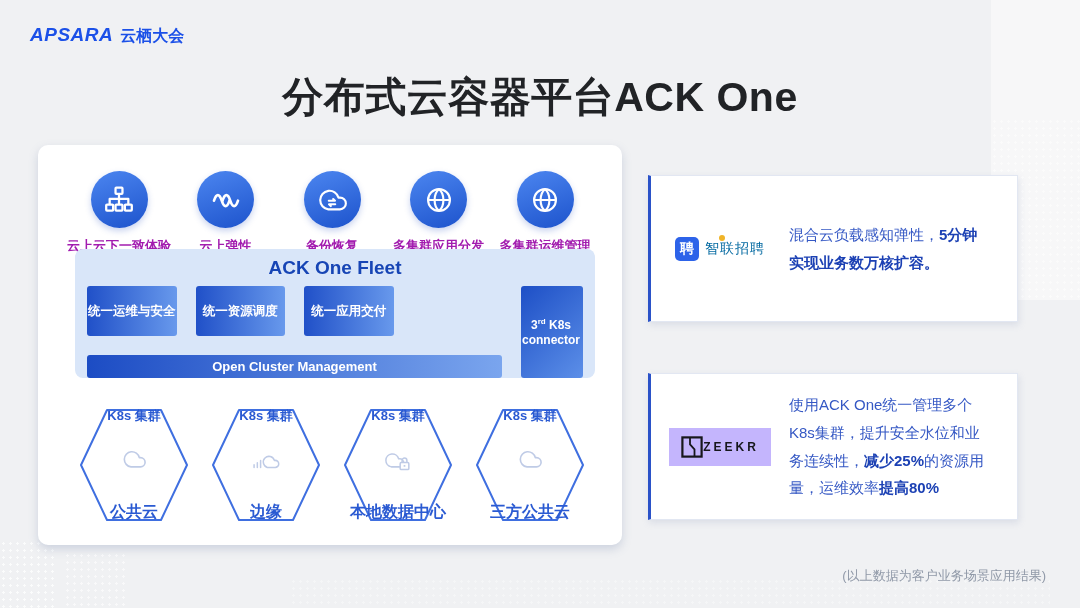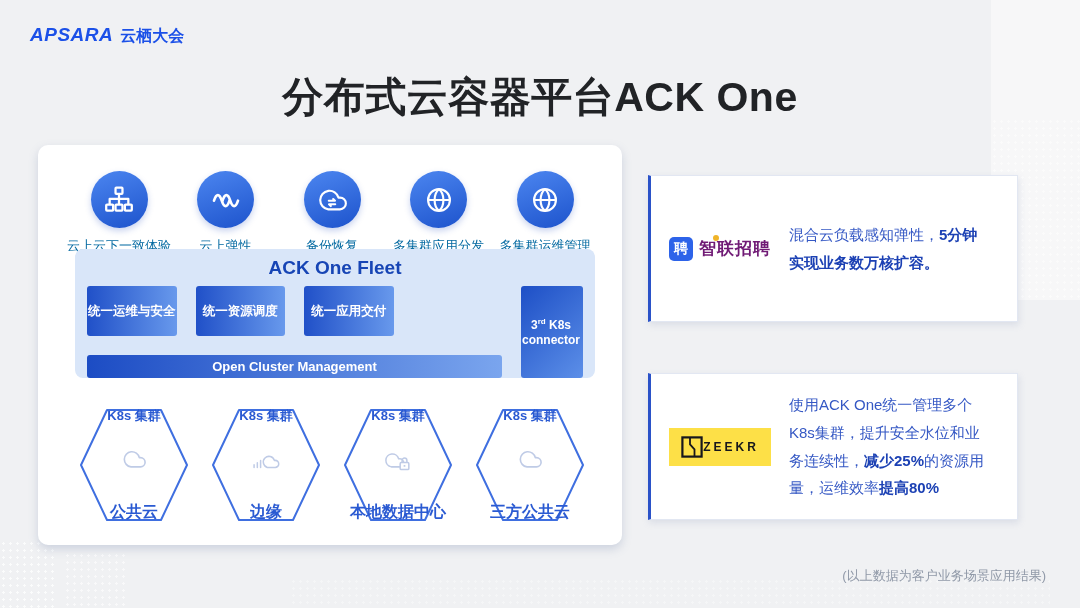--- a/index.html
+++ b/index.html
@@ -16,21 +16,21 @@
   .logo-event { font-size:16px; font-weight:800; color:#1b50e8; }
   .page-title { position:absolute; left:0; top:70px; width:100%; text-align:center; font-size:41px; font-weight:800; color:#212326; letter-spacing:.5px; }
 
   
   .main-card { position:absolute; left:38px; top:145px; width:584px; height:400px; background:#fff; border-radius:10px; box-shadow:0 4px 10px rgba(110,130,170,.28); }
 
   .features { position:absolute; left:28px; right:24px; top:26px; display:flex; justify-content:space-between; }
   .feature { width:106px; text-align:center; }
   .feature-circle { width:57px; height:57px; border-radius:50%; margin:0 auto; background:linear-gradient(160deg,#4c86f0,#1d53cc); display:flex; align-items:center; justify-content:center; box-shadow:0 3px 6px rgba(40,80,190,.25); }
   .feature-circle svg { width:32px; height:32px; }
-  .feature-label { margin-top:9px; font-size:13px; font-weight:400; color:#0369a1; white-space:nowrap; }
+  .feature-label { margin-top:9px; font-size:13px; font-weight:700; color:#a21caf; white-space:nowrap; }
 
   .fleet { position:absolute; left:37px; top:104px; width:520px; height:129px; background:#d9e6f9; border-radius:8px; padding:8px 12px 0 12px; }
   .fleet-title { text-align:center; font-size:19px; font-weight:800; color:#1745b5; margin-bottom:7px; }
   .fleet-grid { display:grid; grid-template-columns:repeat(4,1fr) 62px; grid-template-rows:50px 23px; gap:19px; }
   .fleet-box { background:linear-gradient(90deg,#2050c8,#6899ec); border-radius:3px; color:#fff; font-size:12.5px; font-weight:700; display:flex; align-items:center; justify-content:center; white-space:nowrap; }
   .fleet-connector { grid-column:5; grid-row:1 / 3; background:linear-gradient(135deg,#1d4fc6,#5c8fe8); border-radius:3px; color:#fff; font-size:12px; font-weight:700; display:flex; align-items:center; justify-content:flex-end; text-align:center; line-height:1.25; padding:0 3px; }
   .fleet-connector sup { font-size:8px; }
   .fleet-ocm { grid-column:1 / 5; grid-row:2; background:linear-gradient(90deg,#1c4cc4,#7aa5ee); border-radius:3px; color:#fff; font-size:13px; font-weight:700; display:flex; align-items:center; justify-content:center; }
 
   .clusters { position:absolute; left:40px; top:262px; width:508px; display:flex; justify-content:space-between; }
@@ -44,24 +44,24 @@
   
   .case-card { position:absolute; left:648px; width:370px; height:147px; background:#fff; border:1px solid #e2e7f2; border-left:3px solid #2a52c8; box-shadow:1px 3px 7px rgba(130,145,180,.2); display:flex; align-items:center; }
   .case-1 { top:175px; }
   .case-2 { top:373px; }
   .case-logo { width:138px; display:flex; align-items:center; justify-content:center; flex-shrink:0; }
   .case-text { flex:1; padding-right:26px; font-size:15px; line-height:1.85; color:#3558c4; }
   .seg-bold { font-weight:800; color:#1c41b4; }
 
   .zhaopin-logo { display:flex; align-items:center; gap:6px; position:relative; }
   .zhaopin-badge { width:24px; height:24px; background:#2d63e9; border-radius:5px; color:#fff; font-size:14px; font-weight:700; display:flex; align-items:center; justify-content:center; }
-  .zhaopin-name { font-size:17px; font-weight:700; color:#701a75; letter-spacing:1px; }
+  .zhaopin-name { font-size:14px; font-weight:400; color:#0369a1; letter-spacing:1px; }
   .zhaopin-accent { position:absolute; width:6px; height:6px; border-radius:50%; background:#f0b428; top:-2px; left:44px; }
 
-  .zeekr-logo { background:#fde047; padding:8px 12px; display:flex; align-items:center; }
+  .zeekr-logo { background:#c4b5fd; padding:8px 12px; display:flex; align-items:center; }
   .zeekr-mark svg { width:22px; height:22px; display:block; }
   .zeekr-name { font-size:12px; font-weight:700; letter-spacing:3px; color:#17171c; }
 
   .footer-note { position:absolute; right:34px; top:567px; font-size:13px; color:#9099a8; }
 </style>
 </head>
 <body>
 
 <div class="slide">
 

